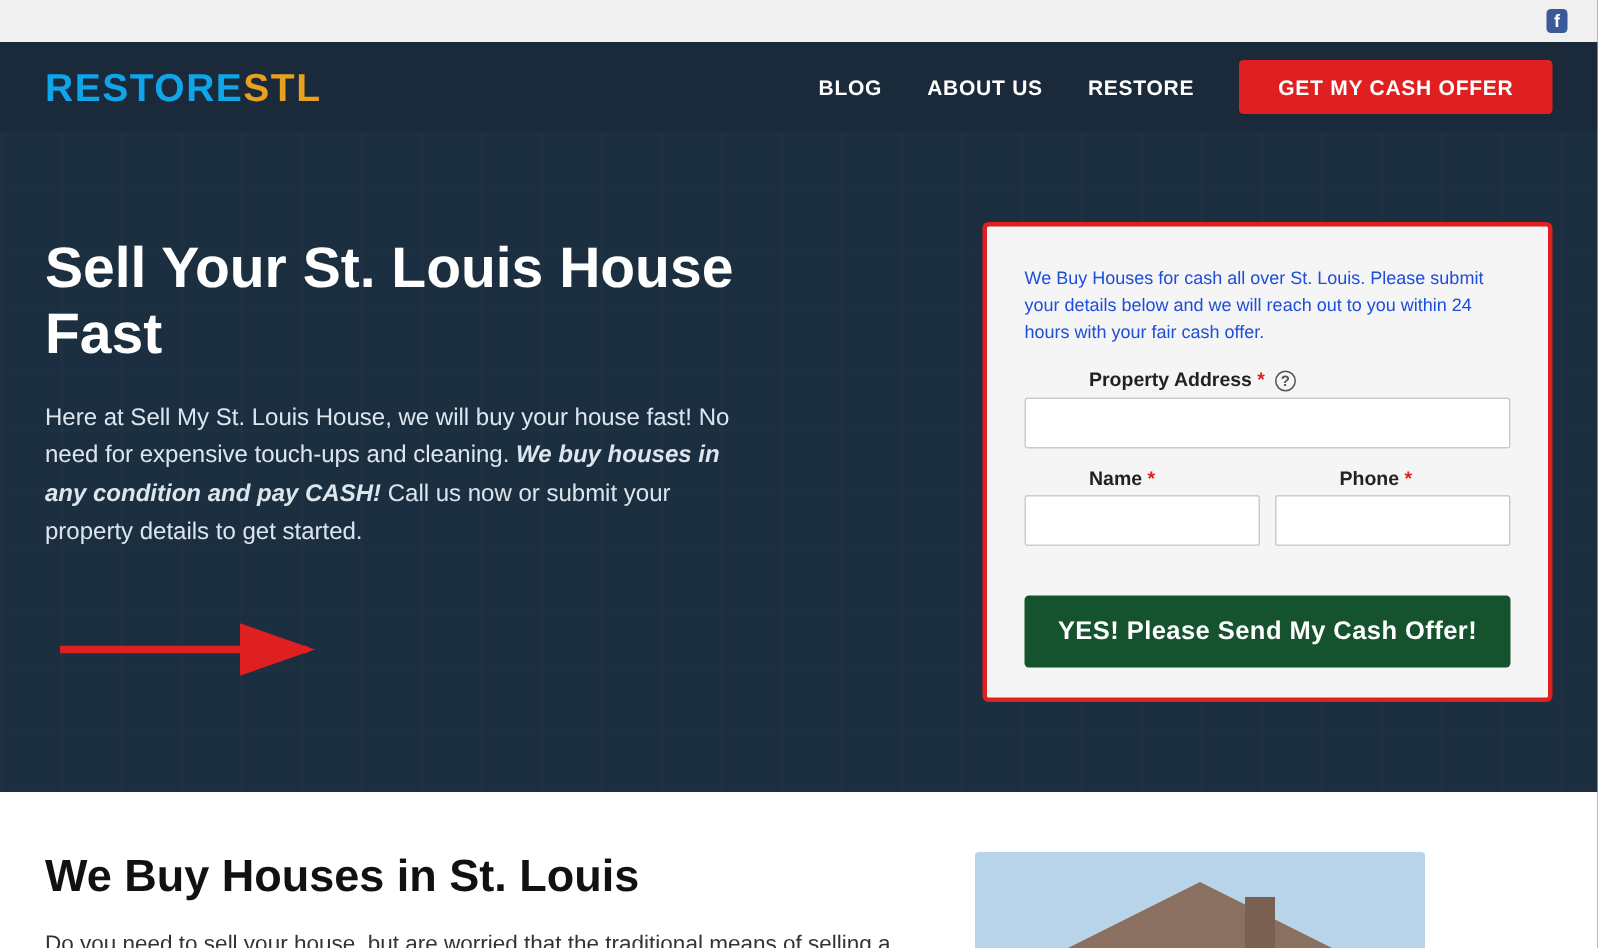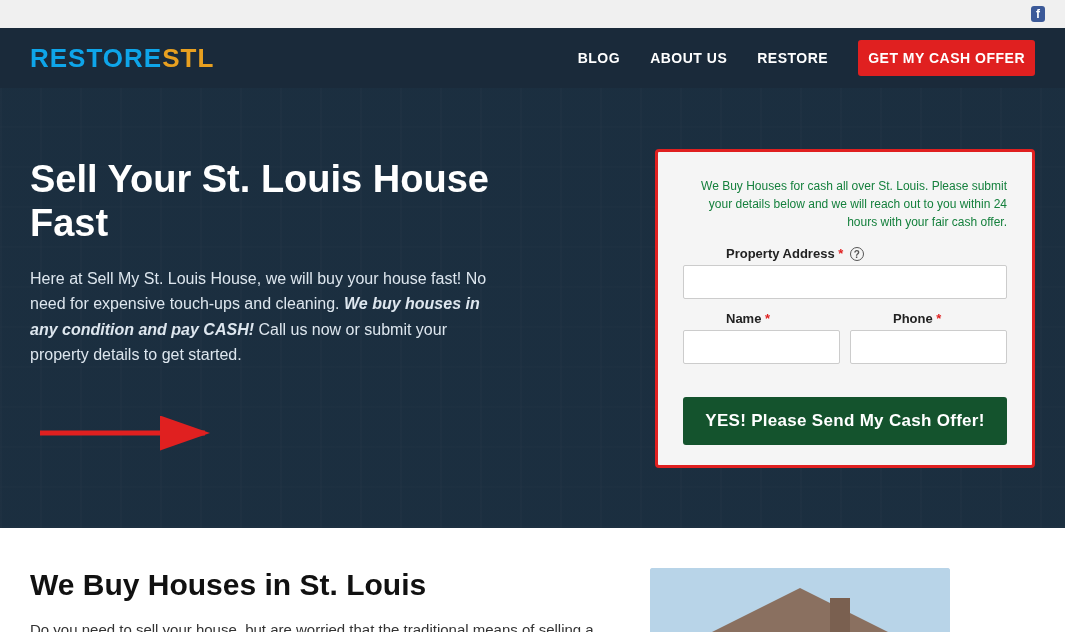--- a/index.html
+++ b/index.html
@@ -51,21 +51,21 @@
     .nav a {
       color: white;
       text-decoration: none;
       font-size: 14px;
       font-weight: 600;
       letter-spacing: 0.5px;
     }
     .nav-cta {
       background: #e02020;
       color: white !important;
-      padding: 10px 10px;
+      padding: 10px 26px;
       border-radius: 3px;
       font-weight: 700 !important;
       font-size: 14px !important;
     }
 
     
     .hero {
       position: relative;
       min-height: 440px;
       display: flex;
@@ -138,22 +138,22 @@
     .form-card h2 {
       font-size: 22px;
       font-weight: 900;
       color: #111;
       text-align: center;
       line-height: 1.3;
       margin-bottom: 8px;
     }
     .form-card .sub-text {
       font-size: 12px;
-      color: #15803d;
-      text-align: right;
+      color: #1d4ed8;
+      text-align: left;
       line-height: 1.5;
       margin-bottom: 15px;
     }
 
     .form-group {
       margin-bottom: 12px;
     }
     .form-label {
       font-size: 13px;
       font-weight: 600;

